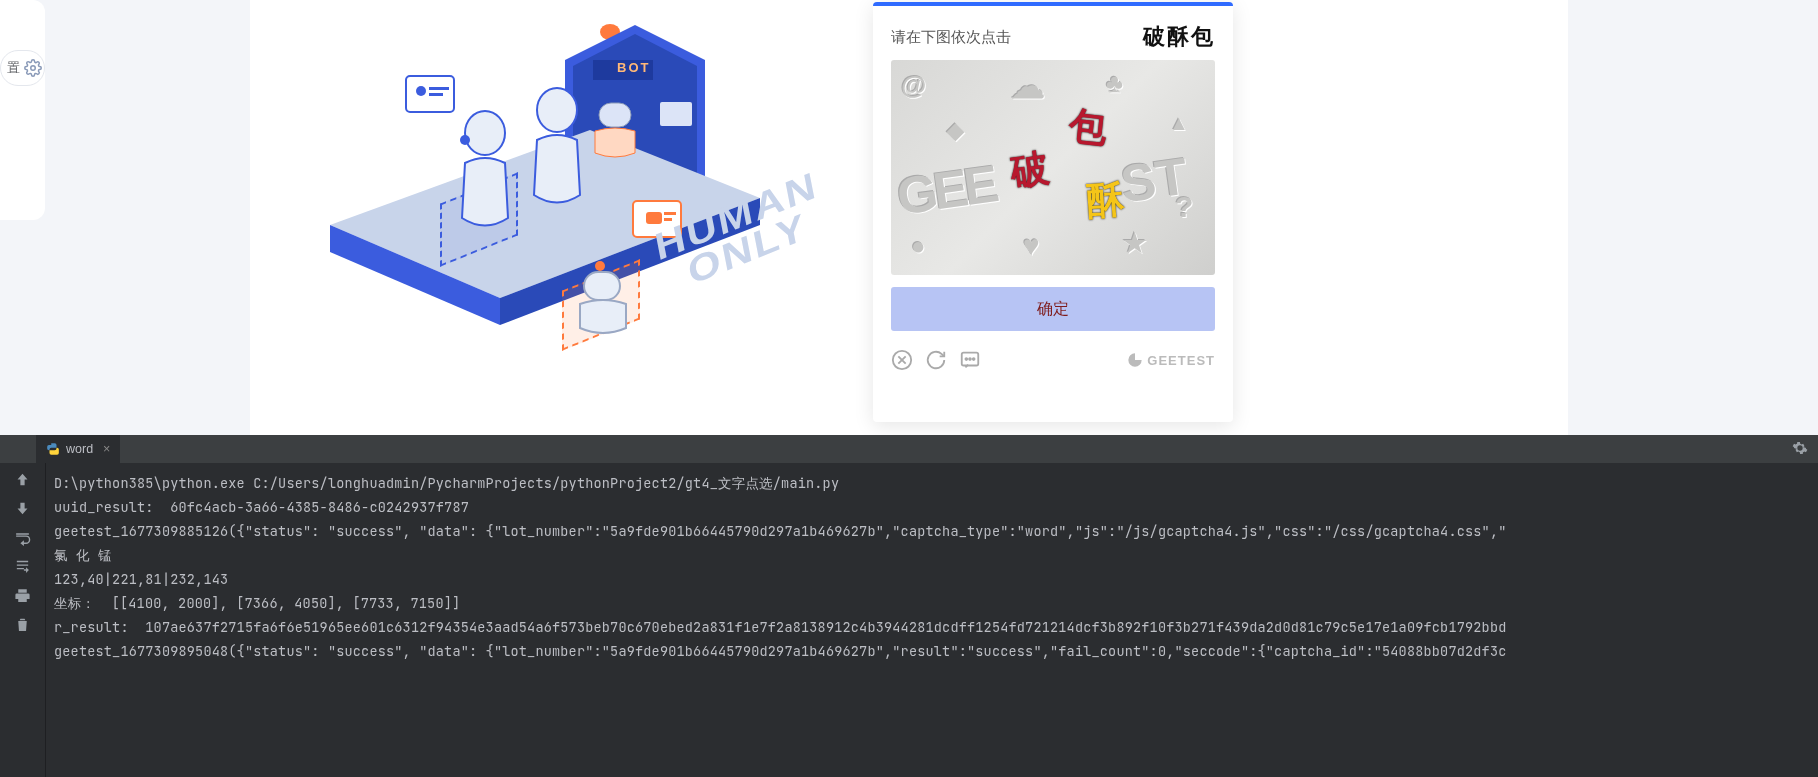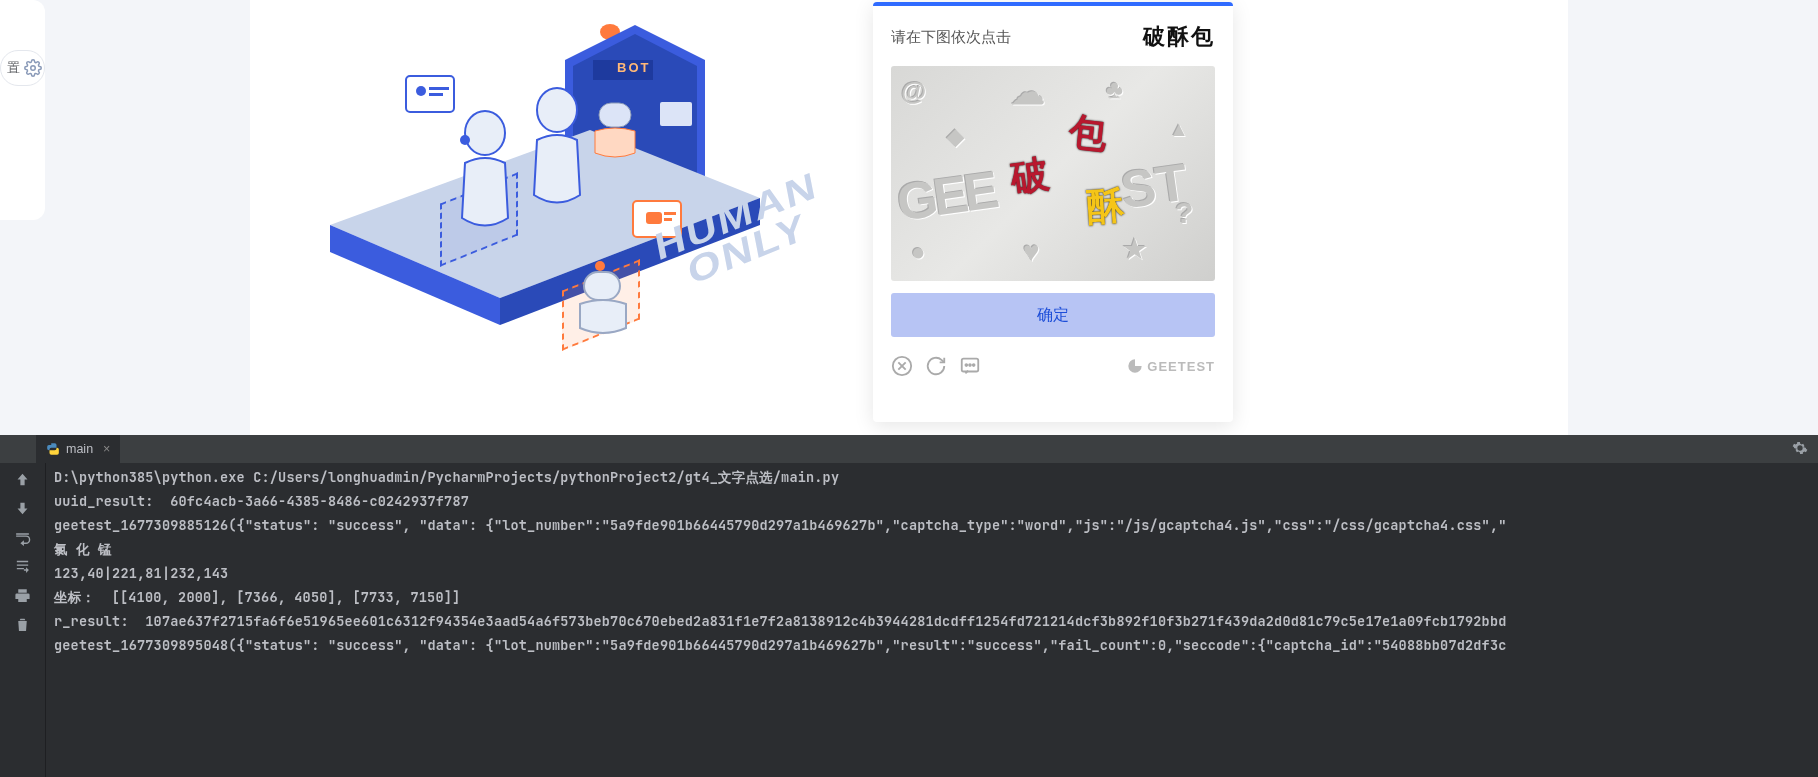--- a/index.html
+++ b/index.html
@@ -19,44 +19,44 @@
 .scanner { position: absolute; left: 265px; top: 20px; width: 140px; height: 200px; }
 .person { position: absolute; }
 .dotted-box { position: absolute; border: 2px dashed #3b5cde; background: rgba(59,92,222,0.08); }
 .tag-card { position: absolute; width: 50px; height: 38px; background: #fff; border: 2px solid #3b5cde; border-radius: 5px; }
 .tag-card.bot { border-color: #ff7a3d; }
 .human-only { position: absolute; left: 360px; top: 195px; font-size: 40px; font-weight: 800; color: #c8d4ea; letter-spacing: 2px; transform: skewX(-14deg) rotate(-24deg); line-height: 0.95; }
 .robot { position: absolute; }
 
 
 .captcha { position: absolute; right: 335px; top: 2px; width: 360px; height: 420px; background: #fff; border-radius: 4px; box-shadow: 0 4px 20px rgba(0,0,0,0.1); border-top: 4px solid #2f6bff; display: flex; flex-direction: column; }
-.captcha-head { padding: 16px 18px 14px; display: flex; justify-content: space-between; align-items: center; }
+.captcha-head { padding: 16px 18px 8px; display: flex; justify-content: space-between; align-items: center; }
 .captcha-head .instr { font-size: 15px; color: #555; }
 .captcha-head .target { font-size: 22px; font-weight: 900; color: #111; letter-spacing: 2px; }
 .captcha-img { margin: 0 18px; height: 215px; background: linear-gradient(135deg,#d8d8d6 0%,#e8e8e6 50%,#cfcfcd 100%); border-radius: 3px; position: relative; overflow: hidden; }
 .captcha-img .glyph { position: absolute; font-size: 38px; font-weight: 900; text-shadow: 0 0 2px #000; }
 .captcha-img .emb { position: absolute; color: #c6c6c4; text-shadow: 1px 1px 0 #fff, -1px -1px 0 #aaa; font-weight: 900; }
-.captcha-btn { margin: 12px 18px; height: 44px; background: #b7c4f4; color: #1d4ed8; font-size: 16px; border: none; border-radius: 3px; cursor: pointer; }
+.captcha-btn { margin: 12px 18px; height: 44px; background: #b7c4f4; color: #7f1d1d; font-size: 16px; border: none; border-radius: 3px; cursor: pointer; }
 .captcha-foot { margin: 6px 18px 14px; display: flex; align-items: center; gap: 12px; }
 .captcha-foot .spacer { flex: 1; }
 .captcha-foot svg { width: 22px; height: 22px; stroke: #aaa; fill: none; cursor: pointer; }
 .brand { color: #bbb; font-size: 13px; font-weight: 600; letter-spacing: 1px; display: flex; align-items: flex-end; gap: 4px; }
 .brand svg { width: 16px; height: 16px; stroke: none; fill: #bbb; }
 
 
 .ide { height: 342px; background: #2b2d30; color: #bcbec4; font-family: "JetBrains Mono", Consolas, monospace; font-size: 13.5px; display: flex; flex-direction: column; }
 .ide-tabs { height: 28px; background: #3c3f41; display: flex; align-items: center; padding-left: 36px; position: relative; }
 .ide-tabs .gear2 { position: absolute; right: 10px; top: 5px; }
 .tab { display: flex; align-items: center; gap: 6px; height: 100%; padding: 0 10px; background: #2b2d30; color: #bcbec4; font-size: 12.5px; font-family: -apple-system, sans-serif; }
 .tab svg { width: 14px; height: 14px; }
 .tab .close { color: #888; margin-left: 4px; }
 .ide-body { flex: 1; display: flex; }
 .ide-gutter { width: 46px; background: #2b2d30; border-right: 1px solid #1e1f22; display: flex; flex-direction: column; align-items: center; padding-top: 8px; gap: 12px; }
 .ide-gutter svg { width: 17px; height: 17px; fill: #9aa0a6; }
-.ide-console { flex: 1; padding: 2px 8px; white-space: pre; overflow: hidden; line-height: 1.78; letter-spacing: 0.2px; font-weight: bold; }
+.ide-console { flex: 1; padding: 8px 8px; white-space: pre; overflow: hidden; line-height: 1.78; letter-spacing: 0.2px; }
 </style>
 </head>
 <body>
 
 <div class="top-area">
   <div class="left-gutter">
     <div class="gear-pill">
       <span class="lbl">置</span>
       <svg viewBox="0 0 24 24" fill="none" stroke="#8a9ab8" stroke-width="2">
           <circle cx="12" cy="12" r="3"></circle>
@@ -180,21 +180,21 @@
 </div>
 
 <div class="ide">
   <div class="ide-tabs">
 
     <div class="tab">
       <svg viewBox="0 0 24 24">
           <path d="M9 2h6a3 3 0 0 1 3 3v5H9a3 3 0 0 0-3 3v1H5a3 3 0 0 1-3-3V8a3 3 0 0 1 3-3h4z" fill="#4b8bbe"></path>
           <path d="M15 22H9a3 3 0 0 1-3-3v-5h9a3 3 0 0 0 3-3v-1h1a3 3 0 0 1 3 3v6a3 3 0 0 1-3 3h-4z" fill="#ffd43b"></path>
         </svg>
-      <span>main</span>
+      <span>word</span>
       <span class="close">×</span>
     </div>
     <svg class="gear2" width="16" height="16" viewBox="0 0 24 24" fill="#9aa0a6">
         <path d="M12 8a4 4 0 1 0 0 8 4 4 0 0 0 0-8zm9 4a7 7 0 0 1-.1 1.2l2.1 1.6-2 3.5-2.5-1a7 7 0 0 1-2 1.2l-.4 2.6h-4l-.4-2.6a7 7 0 0 1-2-1.2l-2.5 1-2-3.5 2.1-1.6A7 7 0 0 1 3 12a7 7 0 0 1 .1-1.2L1 9.2l2-3.5 2.5 1a7 7 0 0 1 2-1.2L7.9 3h4l.4 2.6a7 7 0 0 1 2 1.2l2.5-1 2 3.5-2.1 1.6A7 7 0 0 1 21 12z"></path>
       </svg>
   </div>
   <div class="ide-body">
     <div class="ide-gutter">
       <svg viewBox="0 0 24 24">
           <path d="M12 4l-7 8h4v8h6v-8h4z"></path>

